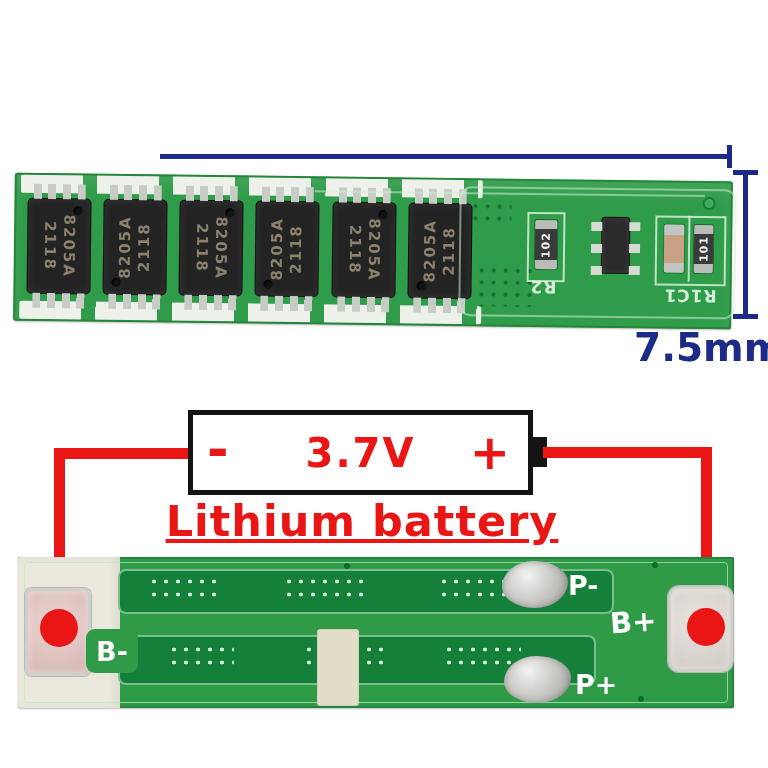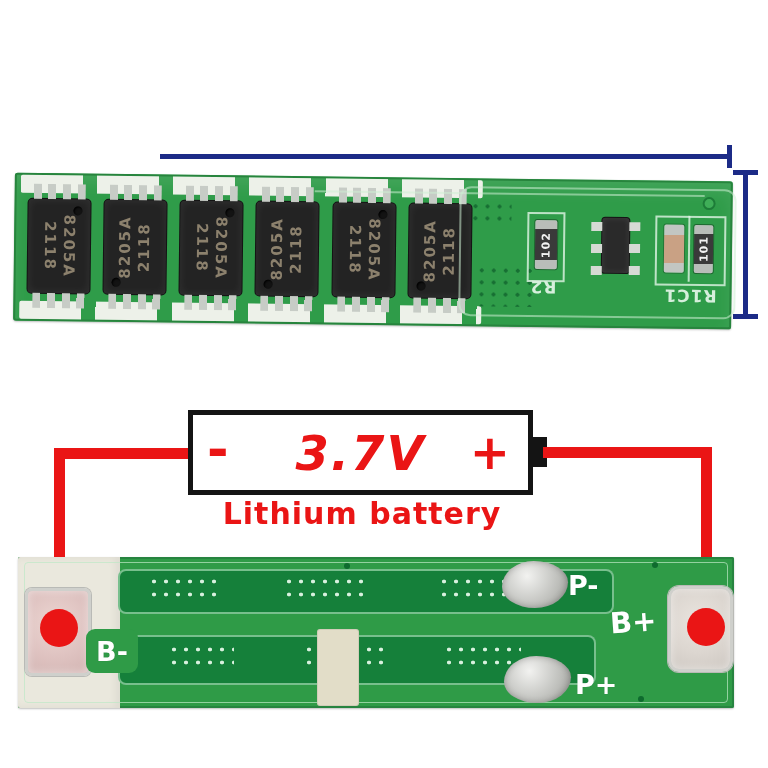--- a/index.html
+++ b/index.html
@@ -55,23 +55,23 @@
   .sot23 .pins-l{left:-11px;} .sot23 .pins-r{right:-11px;}
   .via{width:9px;height:9px;border-radius:50%;background:#3fae58;border:2px solid #1d7c38;}
   .dotc{background:radial-gradient(circle,#176f33 1.6px,rgba(0,0,0,0) 2px);background-size:12px 12px;}
 
   
   .bat-box{left:188px;top:410px;width:345px;height:85px;background:#ffffff;border:5px solid #141414;
            box-sizing:border-box;display:flex;align-items:center;justify-content:center;}
   .bat-nub{left:529px;top:437px;width:18px;height:30px;background:#141414;}
   .red-t{color:#ea1515;font-weight:bold;}
   .bat-minus{position:absolute;left:14px;top:50%;transform:translateY(-56%);font-size:52px;}
-  .bat-volt{font-size:48px;letter-spacing:2px;font-style:italic;}
+  .bat-volt{font-size:40px;letter-spacing:2px;}
   .bat-plus{position:absolute;right:18px;top:50%;transform:translateY(-52%);font-size:48px;}
-  .bat-caption{left:162px;top:496px;width:400px;text-align:center;font-size:30px;letter-spacing:1px;}
+  .bat-caption{left:162px;top:496px;width:400px;text-align:center;font-size:43px;letter-spacing:1px;text-decoration:underline;}
 
   
   .wire{background:#ea1515;}
   .joint{background:#ea1515;border-radius:50%;}
 
   
   .board-bot{left:18px;top:557px;width:716px;height:151px;background:#2f9b47;border-radius:2px;
              box-shadow:inset 0 0 0 2px #278440,0 1px 2px rgba(0,0,0,.25);}
   .bot-outline{left:6px;top:5px;width:702px;height:139px;border:1px solid rgba(190,232,198,.7);border-radius:4px;}
   .white-zone{left:0;top:0;width:102px;height:151px;background:#eae8dd;border-radius:2px 0 0 2px;
@@ -97,20 +97,21 @@
 </head>
 <body>
 
 <div class="canvas">
 
   <div class="abs dim-line hline-35"></div>
   <div class="abs dim-line tick-35r"></div>
   <div class="abs dim-line vline-75"></div>
   <div class="abs dim-line cap-75t"></div>
   <div class="abs dim-line cap-75b"></div>
+  <div class="abs dim-navy lbl-75">7.5mm</div>
 
   <div class="abs board-top">
     <div class="solder-strip top"></div>
     <div class="solder-strip bottom"></div>
 
     <div class="chips">
       <div class="chip" style="left:14px">
         <i class="dot"></i>
         <div class="chip-text">
             <span>8205A</span>

